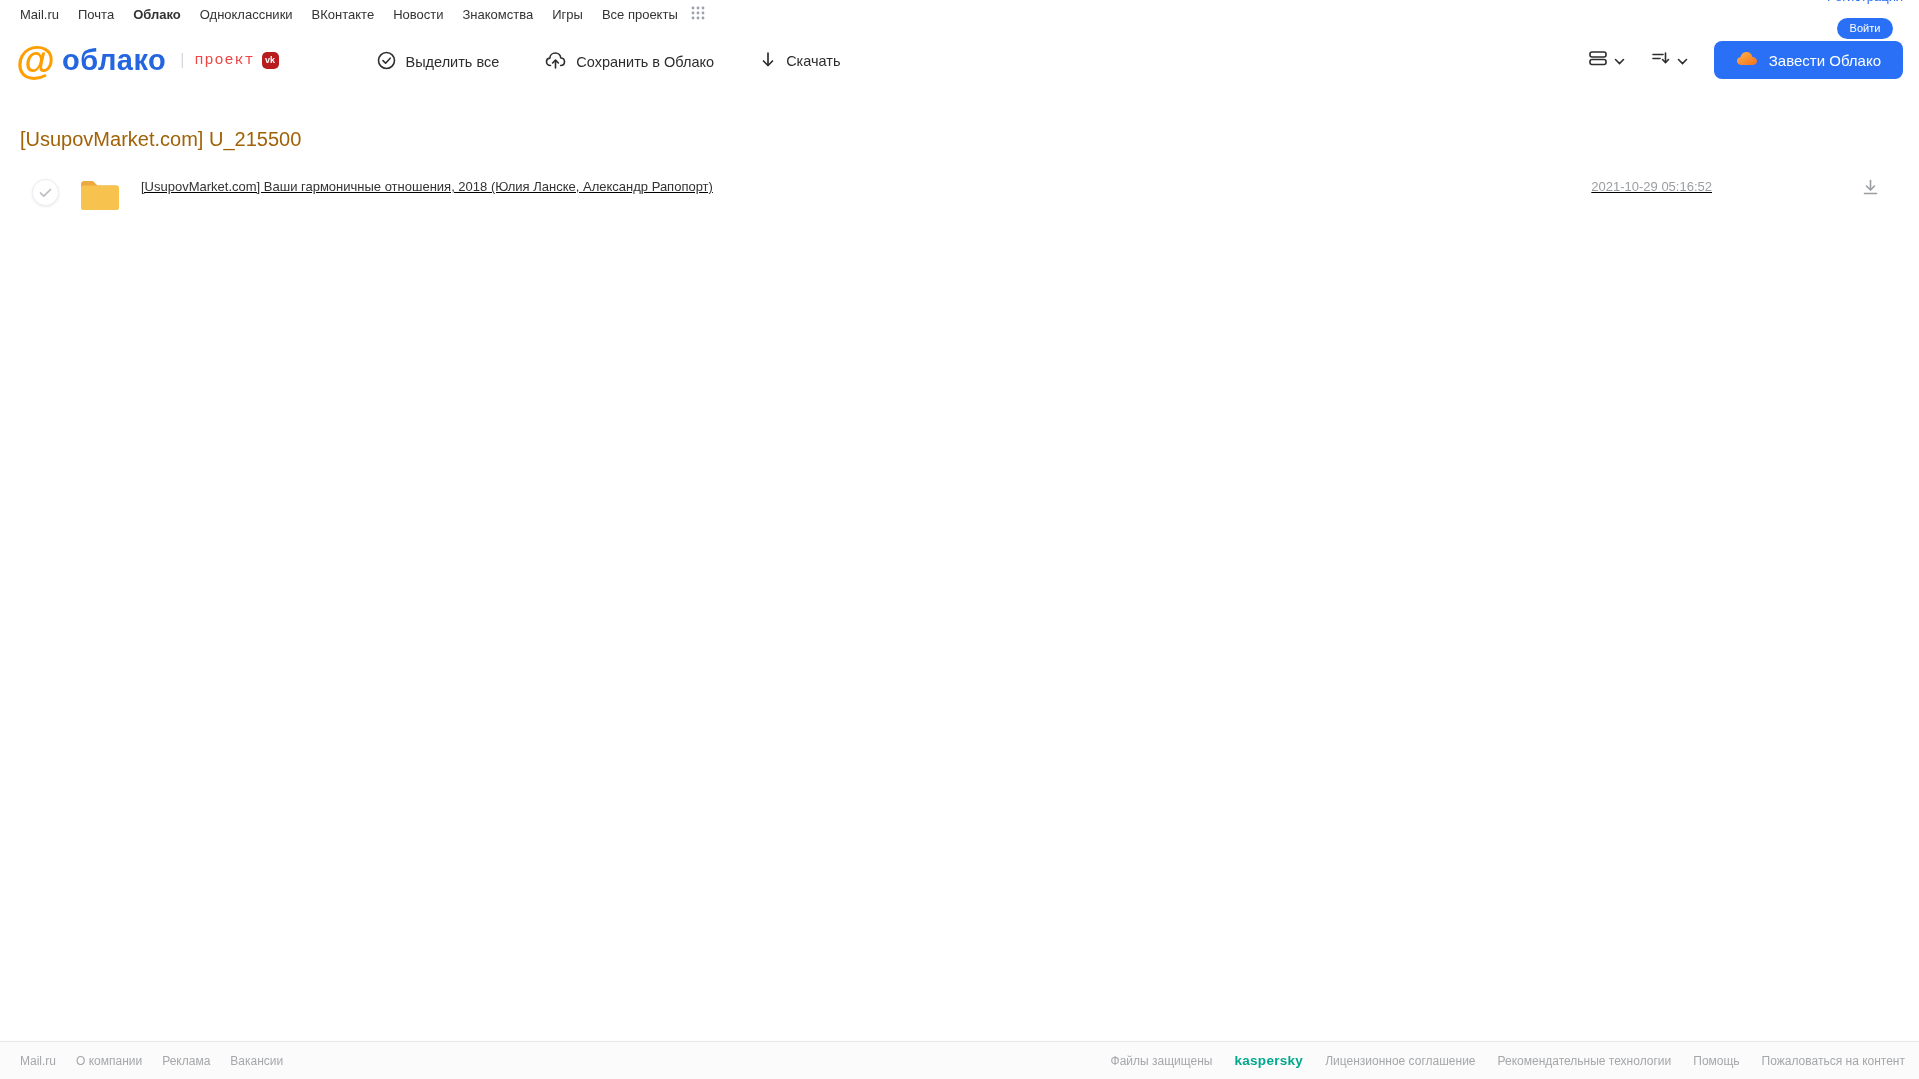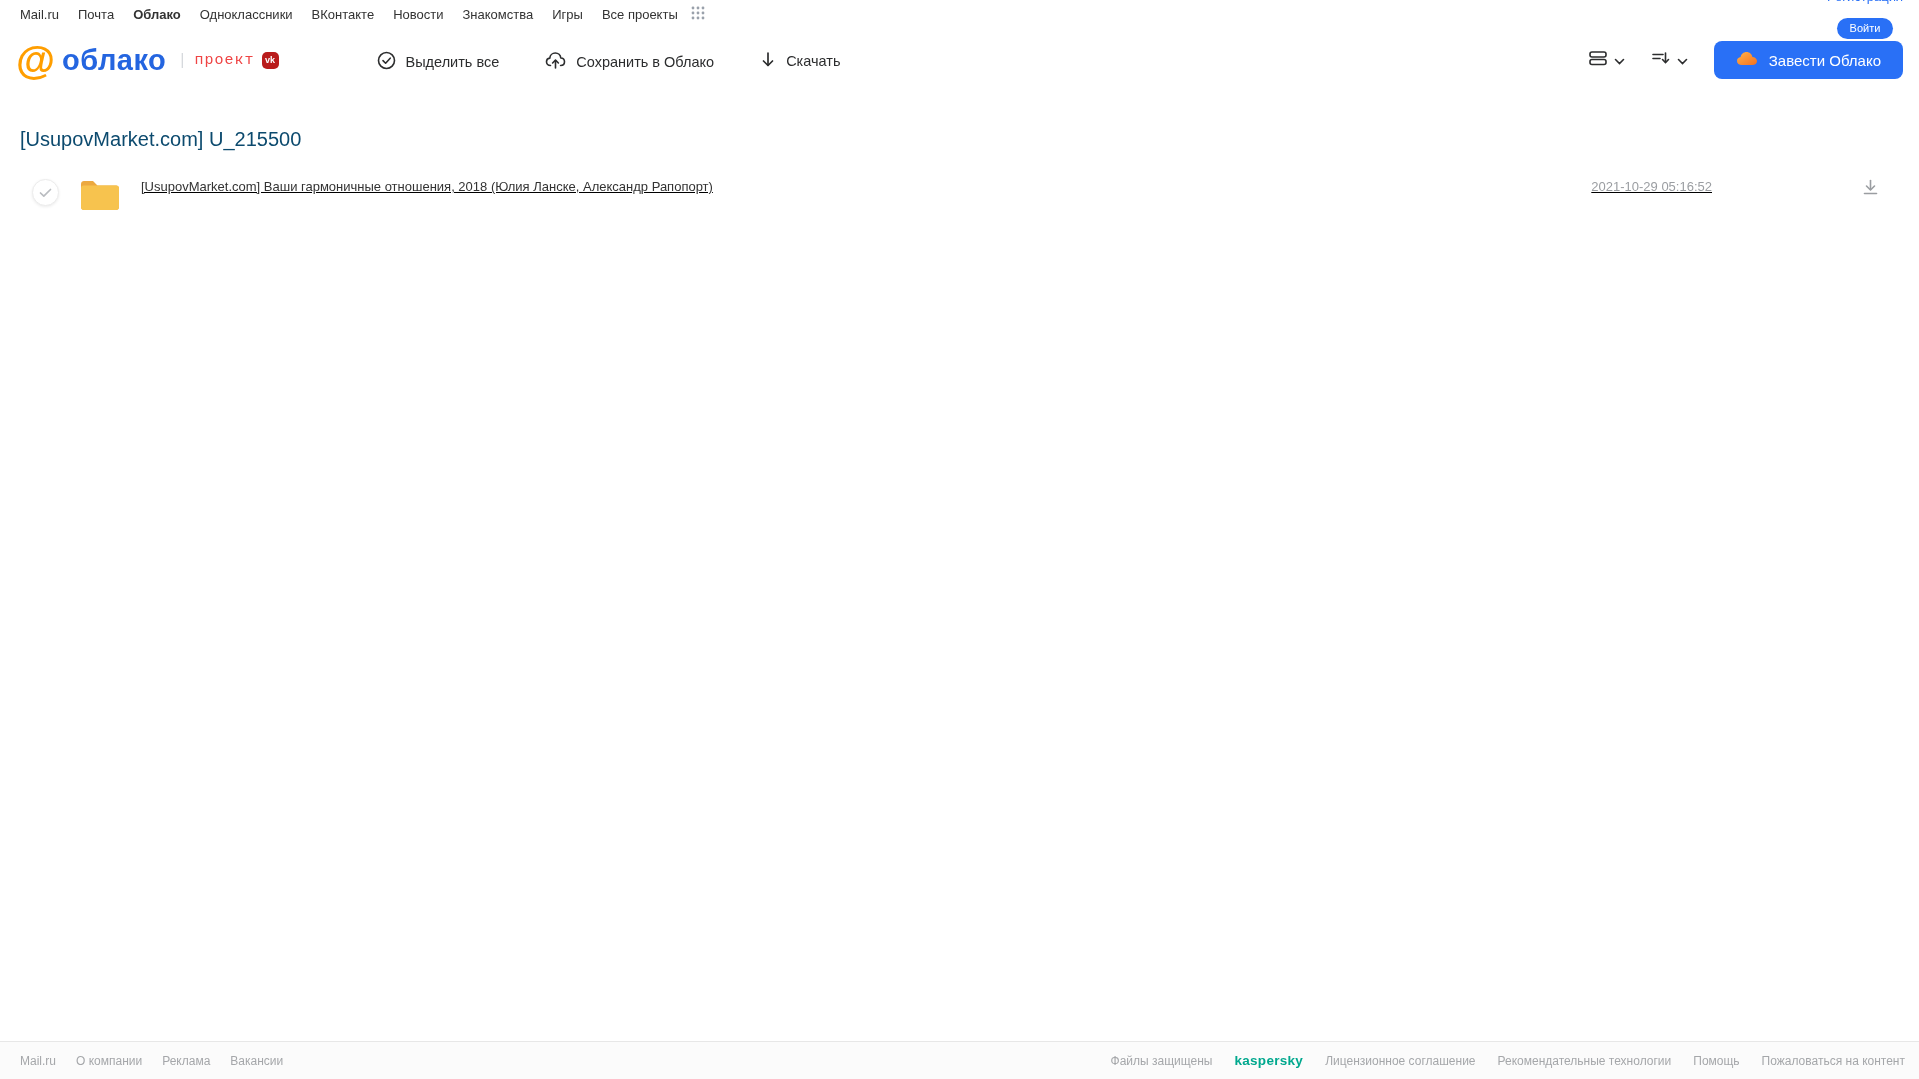--- a/index.html
+++ b/index.html
@@ -34,21 +34,21 @@
     cursor:pointer; background:none; border:none; }
   .tb-btn svg { display:block; }
 
   .hdr-right { margin-left:auto; display:flex; align-items:center; }
   .icon-drop { display:flex; align-items:center; gap:6px; cursor:pointer; margin-right:26px; }
   .get-cloud-btn { display:flex; align-items:center; gap:11px; background:#2970f6; color:#fff;
     font-size:15px; border:none; border-radius:8px; height:38px; padding:15px 22px; cursor:pointer; }
 
   
   .main { padding:0 20px; }
-  .page-title { font-size:20px; color:#0c4a6e; font-weight:500; margin:36px 0 28px 0; }
+  .page-title { font-size:20px; color:#a16207; font-weight:500; margin:36px 0 28px 0; }
 
   .file-row { display:flex; align-items:flex-start; height:48px; cursor:pointer;text-decoration:underline; }
   .row-check { width:27px; height:27px; border-radius:50%; background:#fff; margin-left:12px;
     border:1px solid #ececec; box-shadow:0 1px 3px rgba(0,0,0,.08);
     display:flex; align-items:center; justify-content:center; }
   .folder-icon { margin-left:20px; }
   .file-name { margin-left:20px; font-size:13px; color:#333; flex:1 1 auto;
     white-space:nowrap; overflow:hidden; text-overflow:ellipsis; }
   .file-date { font-size:13px; color:#9a9da1; white-space:nowrap; }
   .row-dl { margin-left:150px; margin-right:20px; cursor:pointer; display:flex; }

